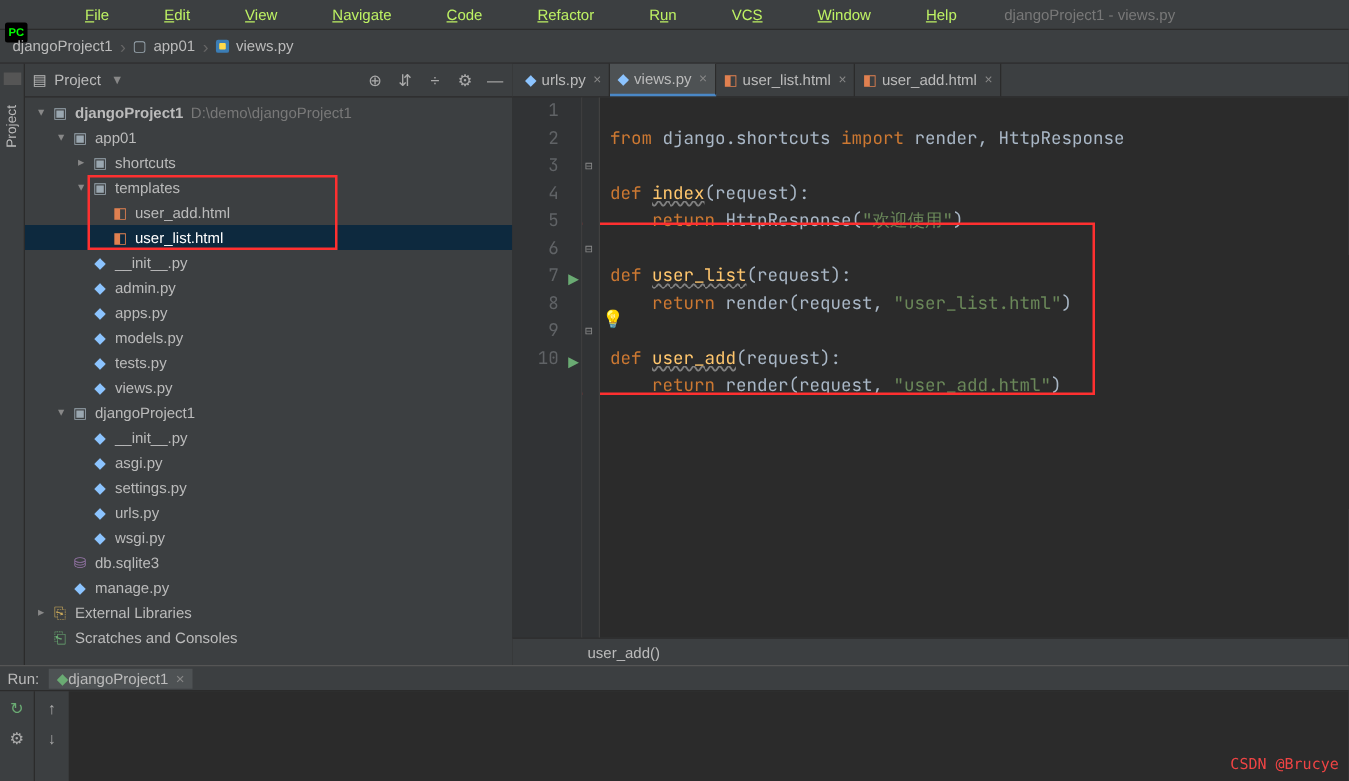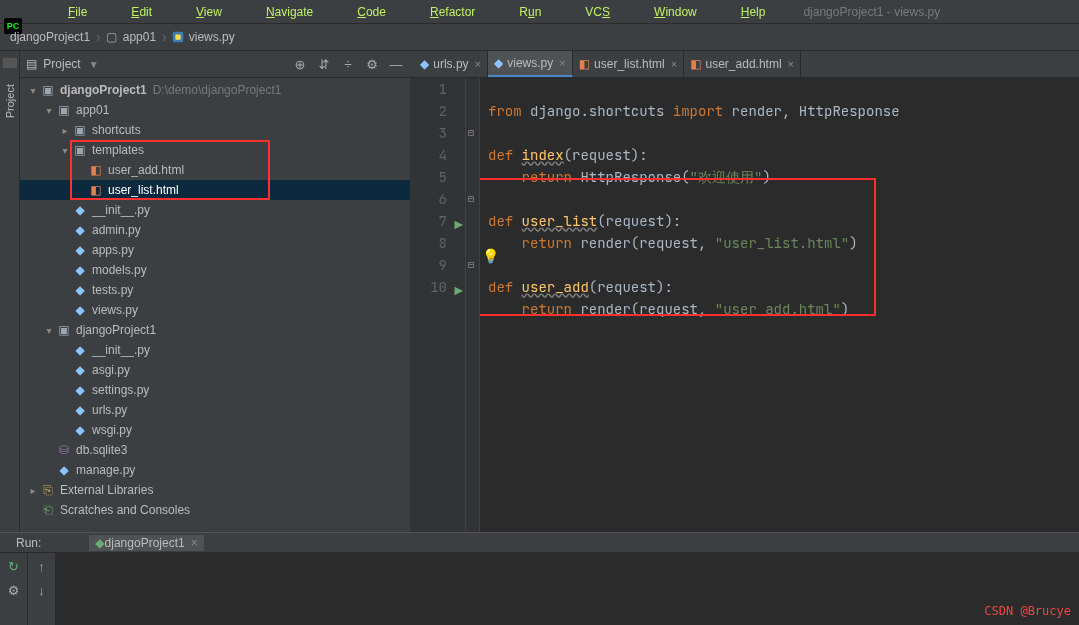--- a/index.html
+++ b/index.html
@@ -237,22 +237,21 @@
 .run-header {
   position: absolute;
   left: 0; right: 0;
   height: 21px;
   top: 532px;
   background: #3c3f41;
   border-top: 1px solid #555;
   border-bottom: 1px solid #2b2b2b;
   display: flex;
   align-items: center;
-  padding-left: 16px;
-  gap: 40px;
+  padding-left: 6px;
 }
 .run-header .runlab { color: #bbbbbb; margin-right: 8px; }
 .run-header .runconf {
   display: flex; align-items: center;
   background: #4e5254;
   padding: 1px 6px;
 }
 .run-header .runconf .close { margin-left: 6px; color: #888; }
 .run-body {
   position: absolute;
@@ -538,20 +537,23 @@
 <span class="kw">    return </span><span>HttpResponse(</span><span class="str">"欢迎使用"</span><span>)</span>
 
 <span class="kw">def </span><span class="fn uw">user_list</span><span>(request):</span>
 <span class="kw">    return </span><span>render(request, </span><span class="str">"user_list.html"</span><span>)</span>
 <span class="bulb" style="top:167px">💡</span>
 <span class="kw">def </span><span class="fn uw">user_add</span><span>(request):</span>
 <span class="kw">    return </span><span>render(request, </span><span class="str">"user_add.html"</span><span>)</span>
       </div>
     </div>
 
+    <div class="crumb-bar">
+      <span>user_add()</span>
+    </div>
   </div>
 </div>
 
 <div class="run-header">
   <span class="runlab">Run:</span>
   <span class="runconf">
     <span class="ficon" style="color:#6aab73">◆</span>
     <span>djangoProject1</span>
     <span class="close">×</span>
   </span>

